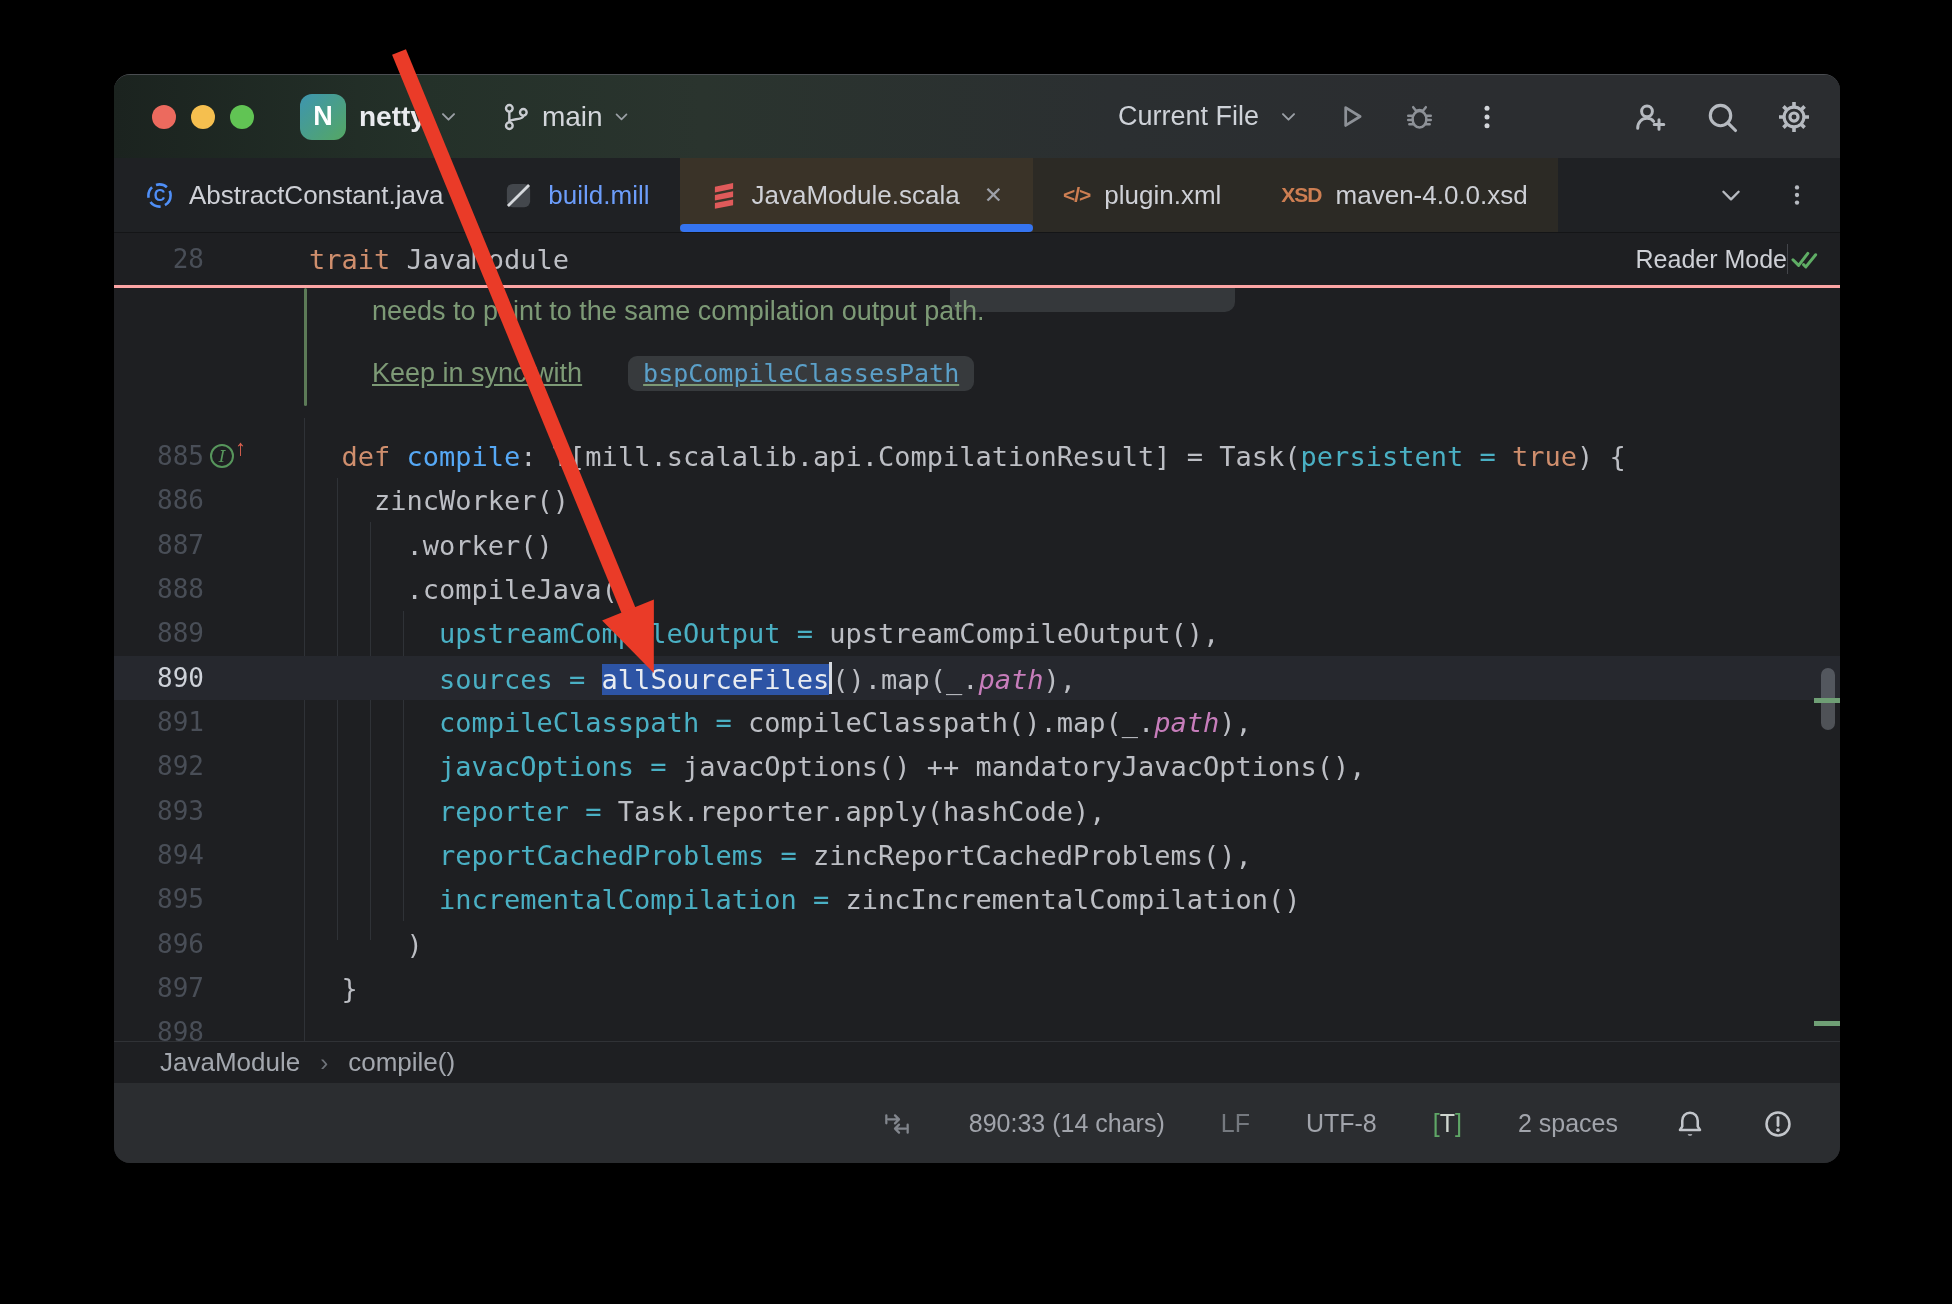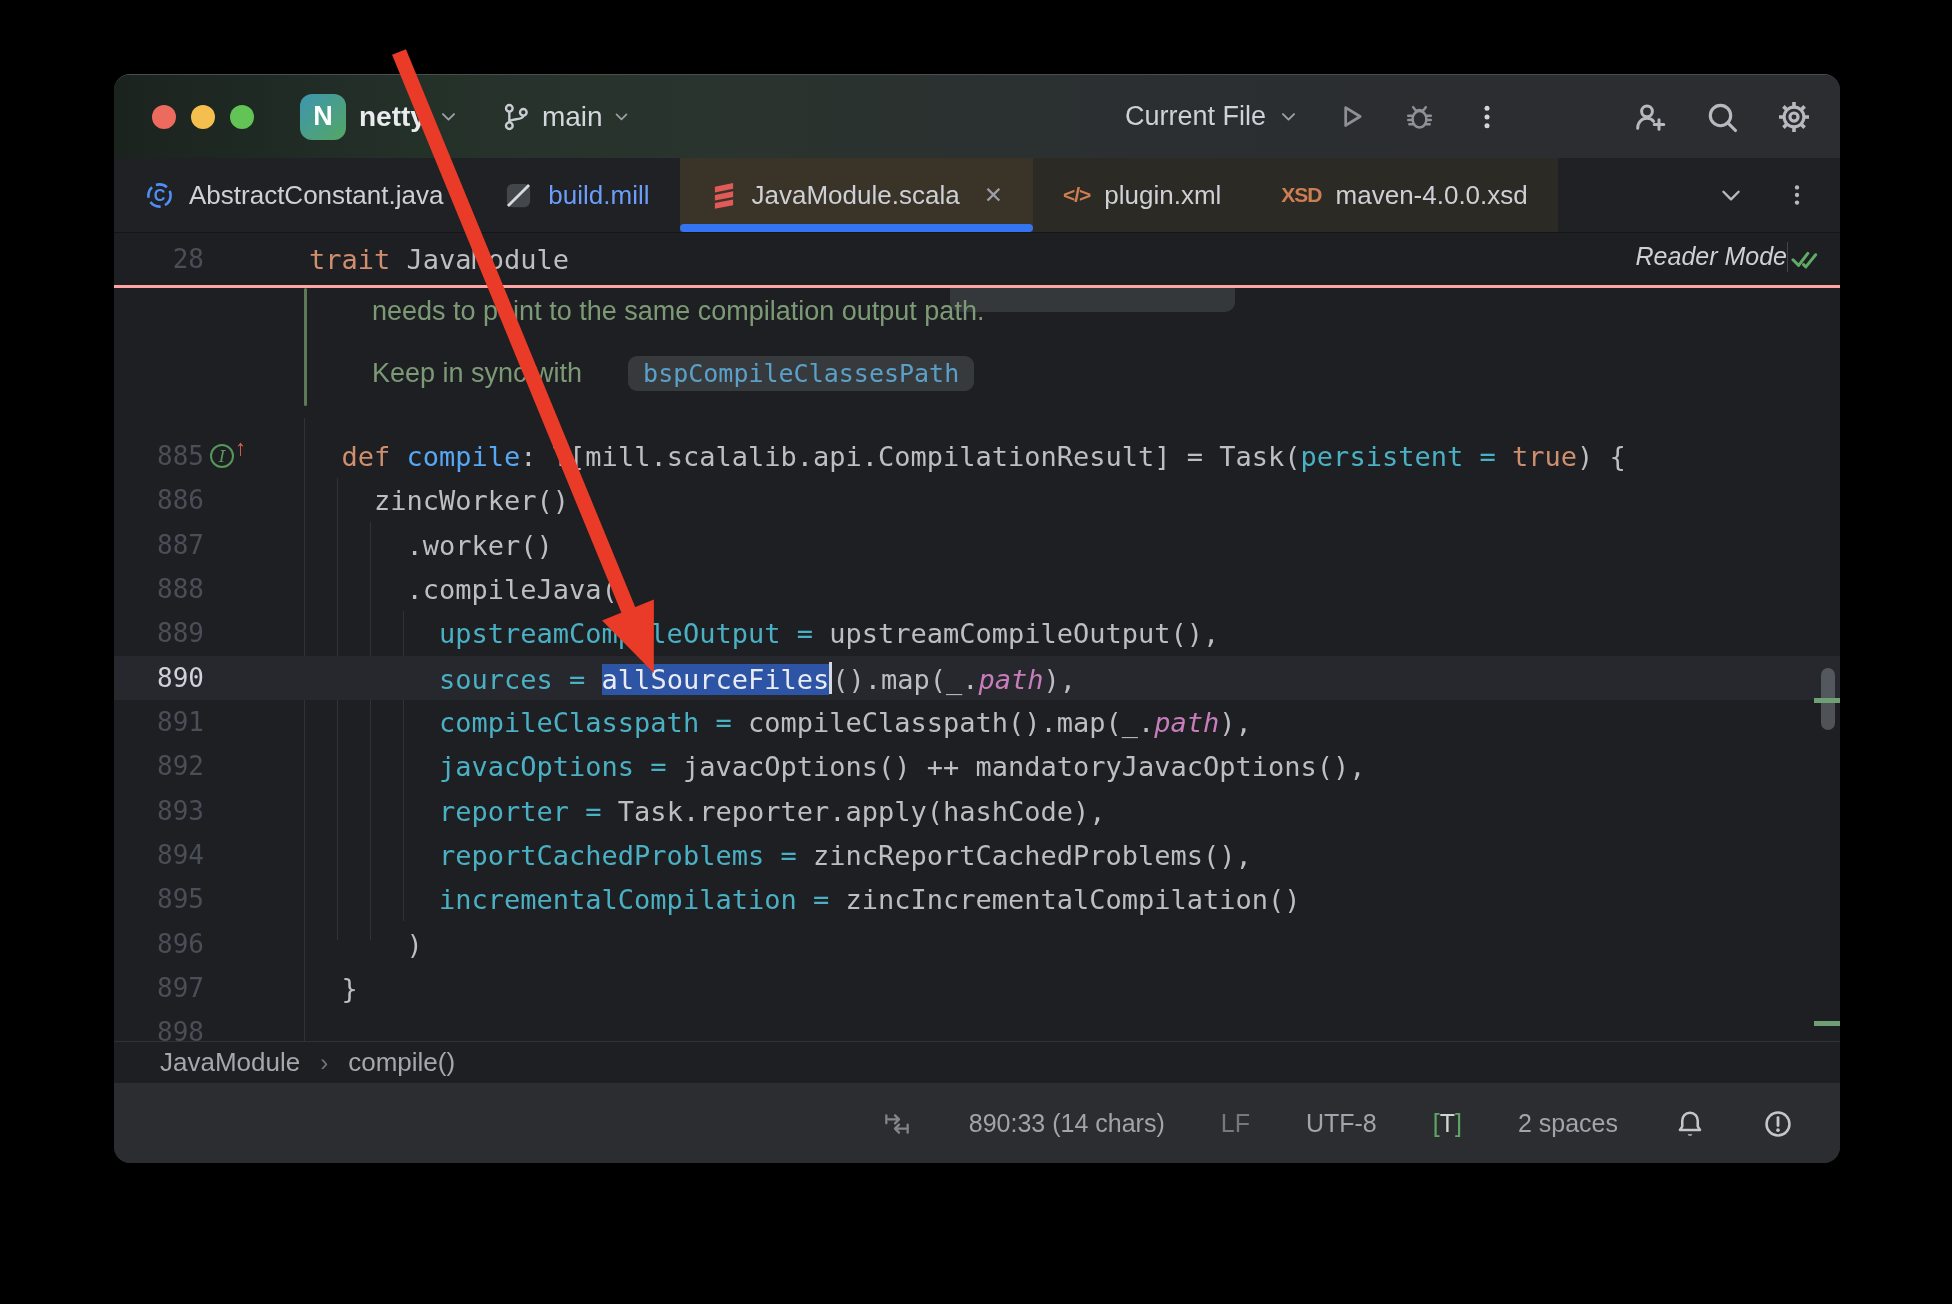--- a/index.html
+++ b/index.html
@@ -16,21 +16,21 @@
               background:linear-gradient(90deg,#1b231f 0%,#243129 18%,#2a342e 34%,#2b2f31 58%,#2b2d30 78%,#2b2d30 100%); }
   .traffic { display:flex; gap:15px; margin-left:38px; }
   .light { width:24px; height:24px; border-radius:50%; }
   .light.red{background:#ec6a5e} .light.yellow{background:#f5bf4f} .light.green{background:#61c454}
   .project-chip { margin-left:46px; display:flex; align-items:center; gap:13px; cursor:default; }
   .navatar { width:46px; height:46px; border-radius:12px; display:flex; align-items:center; justify-content:center;
              background:linear-gradient(135deg,#3d95b0,#55a763); color:#fff; font-size:27px; font-weight:bold; }
   .project-name { color:#e9ebee; font-size:28px; font-weight:600; }
   .branch-chip { margin-left:42px; display:flex; align-items:center; gap:10px; color:#d3d6db; font-size:28px; }
   .tb-right { margin-left:auto; display:flex; align-items:center; gap:36px; margin-right:28px; }
-  .runconfig { display:flex; align-items:center; gap:13px; color:#ced2d8; font-size:27px; }
+  .runconfig { display:flex; align-items:center; gap:20px; color:#ced2d8; font-size:27px; }
   .tb-iconbtn { display:flex; align-items:center; justify-content:center; }
   .tb-gap { width:58px; }
   svg { display:block; }
 
   
   .tabbar { height:75px; display:flex; align-items:stretch; background:#1f2124; position:relative;
             border-bottom:1px solid #141517; }
   .tabs-scrollbar { position:absolute; top:2px; left:576px; width:678px; height:7px; border-radius:4px; background:#54575c; }
   .tab { display:flex; align-items:center; gap:14px; padding:0 30px; font-size:26px; color:#ced0d6; position:relative; }
   .tab:first-child { margin-left:26px; }
@@ -40,21 +40,21 @@
   .tab .mod { color:#6c9dfa; }
   .tab .close { color:#9da0a8; font-size:23px; margin-left:10px; }
   .ficon-text { color:#cd7e52; font-weight:bold; font-size:21px; letter-spacing:-1px; font-family:"Liberation Sans",sans-serif; }
   .tab-ctrls { margin-left:auto; display:flex; align-items:center; gap:40px; margin-right:30px; }
   .ln { flex:0 0 190px; width:190px; text-align:right; padding-right:100px;
         font-family:"DejaVu Sans Mono", monospace; font-size:26px; color:#494e57; }
 
   
   .sticky { height:55px; display:flex; align-items:center; background:#1e1f22; border-bottom:3px solid #fca5a5; }
   .sticky-code { font-family:"DejaVu Sans Mono", monospace; font-size:27px; white-space:pre; padding-left:5px; }
-  .reader { margin-left:auto; display:flex; align-items:flex-start; margin-right:18px;font-style:italic; }
+  .reader { margin-left:auto; display:flex; align-items:center; margin-right:18px; }
   .reader-label { color:#ced0d6; font-size:25px; }
   .reader-sep { width:1px; height:30px; background:#43454a; }
 
   
   .editor { position:relative; height:753px; overflow:hidden; background:#1e1f22; }
   .guide { position:absolute; width:1px; background:#2f3237; }
   .docbar { position:absolute; left:190px; top:0; width:3px; height:118px; background:#5c7a57; border-radius:2px; }
   .docline { position:absolute; color:#7d9a76; font-size:27px; }
   .doc-chip { background:#373a3d; border-radius:9px; padding:3px 15px; color:#5ba0c9;
               font-family:"DejaVu Sans Mono", monospace; font-size:25px;margin-left:28px; }
@@ -239,21 +239,21 @@
   <div class="editor">
 
     <div class="guide" style="left:190px; top:130px; height:623px;"></div>
     <div class="guide" style="left:223px; top:190px; height:462px;"></div>
     <div class="guide" style="left:256px; top:234px; height:418px;"></div>
     <div class="guide" style="left:289px; top:323px; height:310px;"></div>
 
     <div class="docbar"></div>
     <div class="doc-chip-clipped"></div>
     <div class="docline" style="left:258px; top:8px;">needs to point to the same compilation output path.</div>
-    <div class="docline" style="left:258px; top:68px; display:flex; align-items:center; gap:18px;">
+    <div class="docline" style="left:258px; top:68px; display:flex; align-items:center; gap:18px;text-decoration:underline;">
       <span>Keep in sync with</span>
       <span class="doc-chip">bspCompileClassesPath</span>
     </div>
 
     <div class="crow" style="top:146px">
       <span class="ln">885</span>
       <span class="g-override">
           <span class="ring">I</span>
           <span class="up">↑</span>
         </span>

